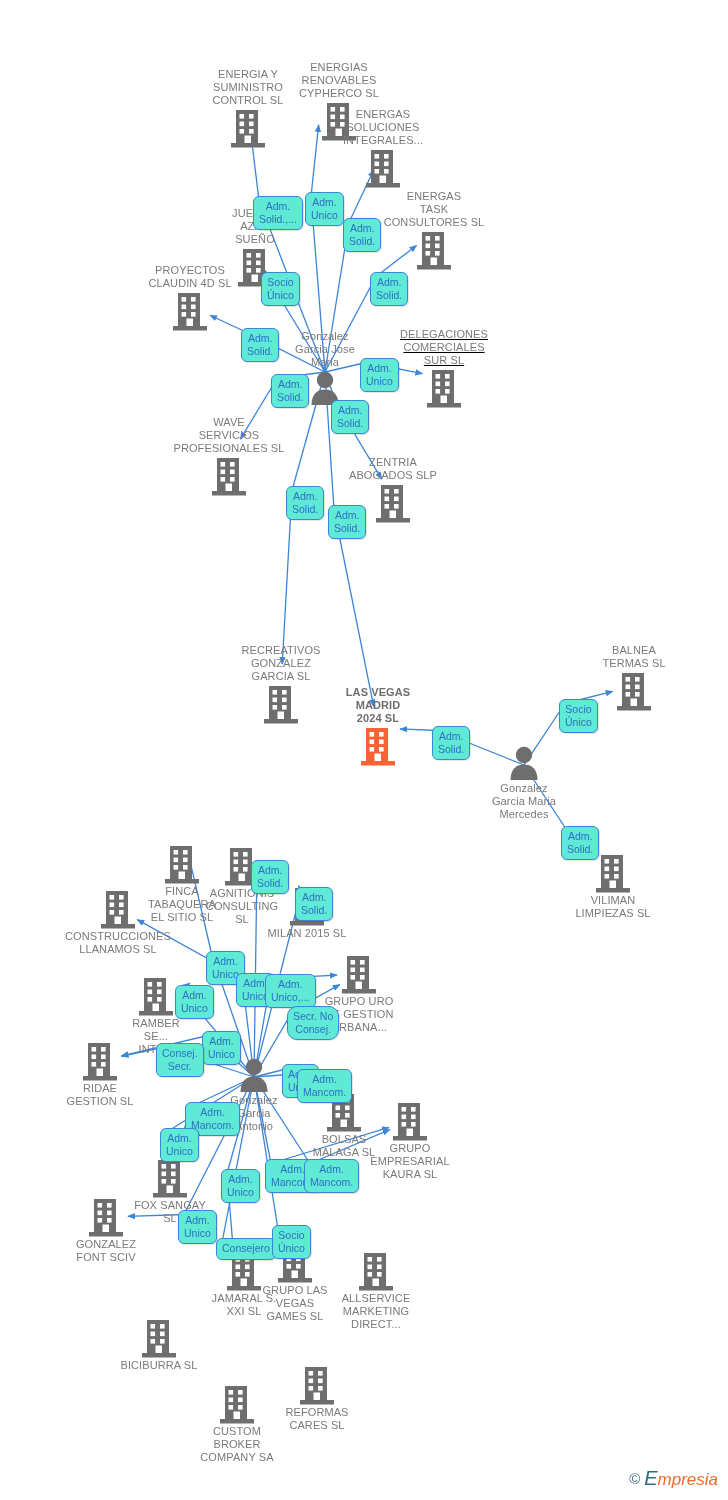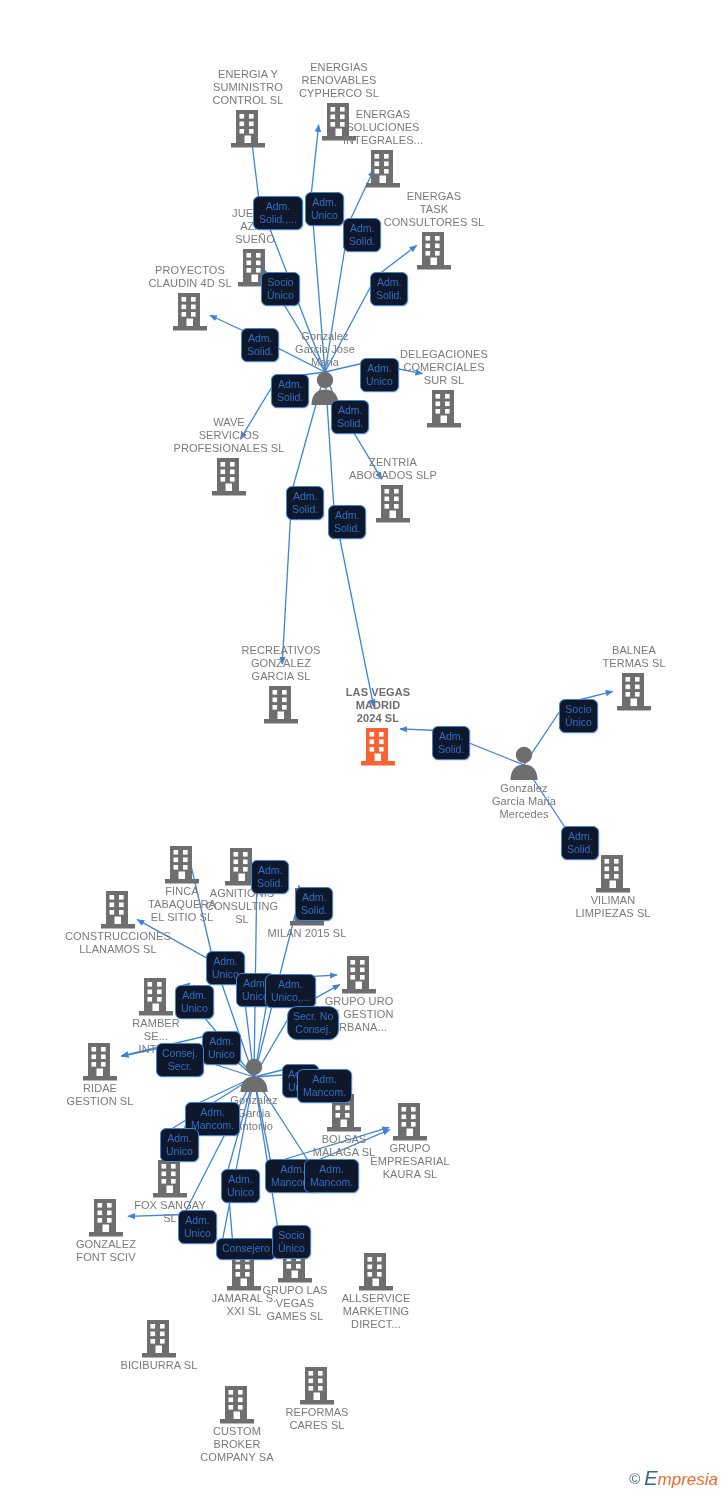--- a/index.html
+++ b/index.html
@@ -23,21 +23,21 @@
   .node.person .glyph svg{display:block;}
   .node.label-above{flex-direction:column;}
   .node.label-above .label{order:0;margin-bottom:1px;}
   .node.label-above .glyph{order:1;}
   .node.label-below .label{order:1;margin-top:1px;}
   .node.label-below .glyph{order:0;}
 
   
   .chip{
     position:absolute;
-    background:#0f172a;
+    background:#5eead4;
     border:1.3px solid #3d85d8;
     border-radius:6px;
     color:#2f6fc4;
     font-size:10.5px;
     line-height:12.5px;
     text-align:center;
     padding:3px 5px 4px 5px;
     white-space:pre-line;
     box-sizing:border-box;
     box-shadow:1px 1px 0 rgba(0,0,0,.10);
@@ -234,21 +234,21 @@
             <rect x="8.5" y="13.5" width="4.6" height="4.6" fill="#fff"></rect>
             <rect x="18" y="13.5" width="4.6" height="4.6" fill="#fff"></rect>
             <rect x="8.5" y="21" width="4.6" height="4.6" fill="#fff"></rect>
             <rect x="18" y="21" width="4.6" height="4.6" fill="#fff"></rect>
             <rect x="13.5" y="27.5" width="6.5" height="7.5" fill="#fff"></rect>
           </svg>
         </div>
         <div class="label">PROYECTOS
 CLAUDIN 4D  SL</div>
       </div>
-      <div class="node company label-above" style="left: 384px; width: 120px; top: 348px; justify-content: flex-end;">
+      <div class="node company label-above" style="left: 384px; width: 120px; top: 328px; justify-content: flex-end; text-decoration: underline;">
         <div class="glyph">
           <svg width="34" height="40" viewBox="0 0 34 40" aria-hidden="true">
             <rect x="5" y="2" width="22" height="33" fill="#6e6e6e"></rect>
             <rect x="0" y="35" width="34" height="4.5" fill="#6e6e6e"></rect>
             <rect x="8.5" y="6" width="4.6" height="4.6" fill="#fff"></rect>
             <rect x="18" y="6" width="4.6" height="4.6" fill="#fff"></rect>
             <rect x="8.5" y="13.5" width="4.6" height="4.6" fill="#fff"></rect>
             <rect x="18" y="13.5" width="4.6" height="4.6" fill="#fff"></rect>
             <rect x="8.5" y="21" width="4.6" height="4.6" fill="#fff"></rect>
             <rect x="18" y="21" width="4.6" height="4.6" fill="#fff"></rect>

